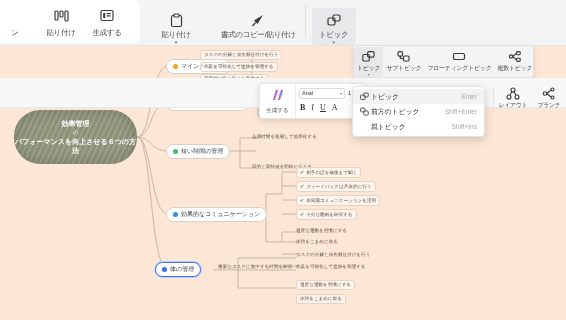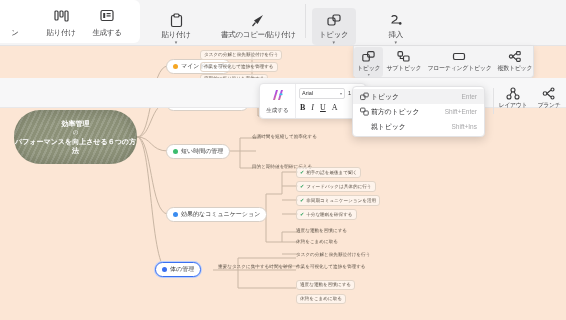--- a/index.html
+++ b/index.html
@@ -203,30 +203,20 @@
 
     <div class="rb-group" style="padding-left:2px">
       <div class="rb-btn active">
         <div class="glyph">
           <svg width="14" height="15" viewBox="0 0 14 15">
             <rect x="1" y="5" width="7" height="7" rx="1.4" fill="none" stroke="#38383A" stroke-width="1.2"></rect>
             <rect x="6" y="2" width="7" height="6" rx="1.4" fill="none" stroke="#38383A" stroke-width="1.2"></rect>
           </svg>
         </div>
         <div class="lbl">トピック</div>
-        <div class="caret">▾</div>
-      </div>
-      <div class="rb-btn">
-        <div class="glyph">
-          <svg width="14" height="15" viewBox="0 0 14 15">
-            <path d="M3 4 C3 2, 8 2, 8 5 C8 8, 3 8, 3 10 L10 10" fill="none" stroke="#38383A" stroke-width="1.2"></path>
-            <circle cx="11.2" cy="10.4" r="1.3" fill="#38383A"></circle>
-          </svg>
-        </div>
-        <div class="lbl">挿入</div>
         <div class="caret">▾</div>
       </div>
     </div>
   </div>
 
   <div class="canvas">
 
     <svg class="map-svg" width="566" height="274">
       <g fill="none" stroke="#C9B6A4" stroke-width="1">
         <path d="M137 91 C152 91 150 20 168 20"></path>

